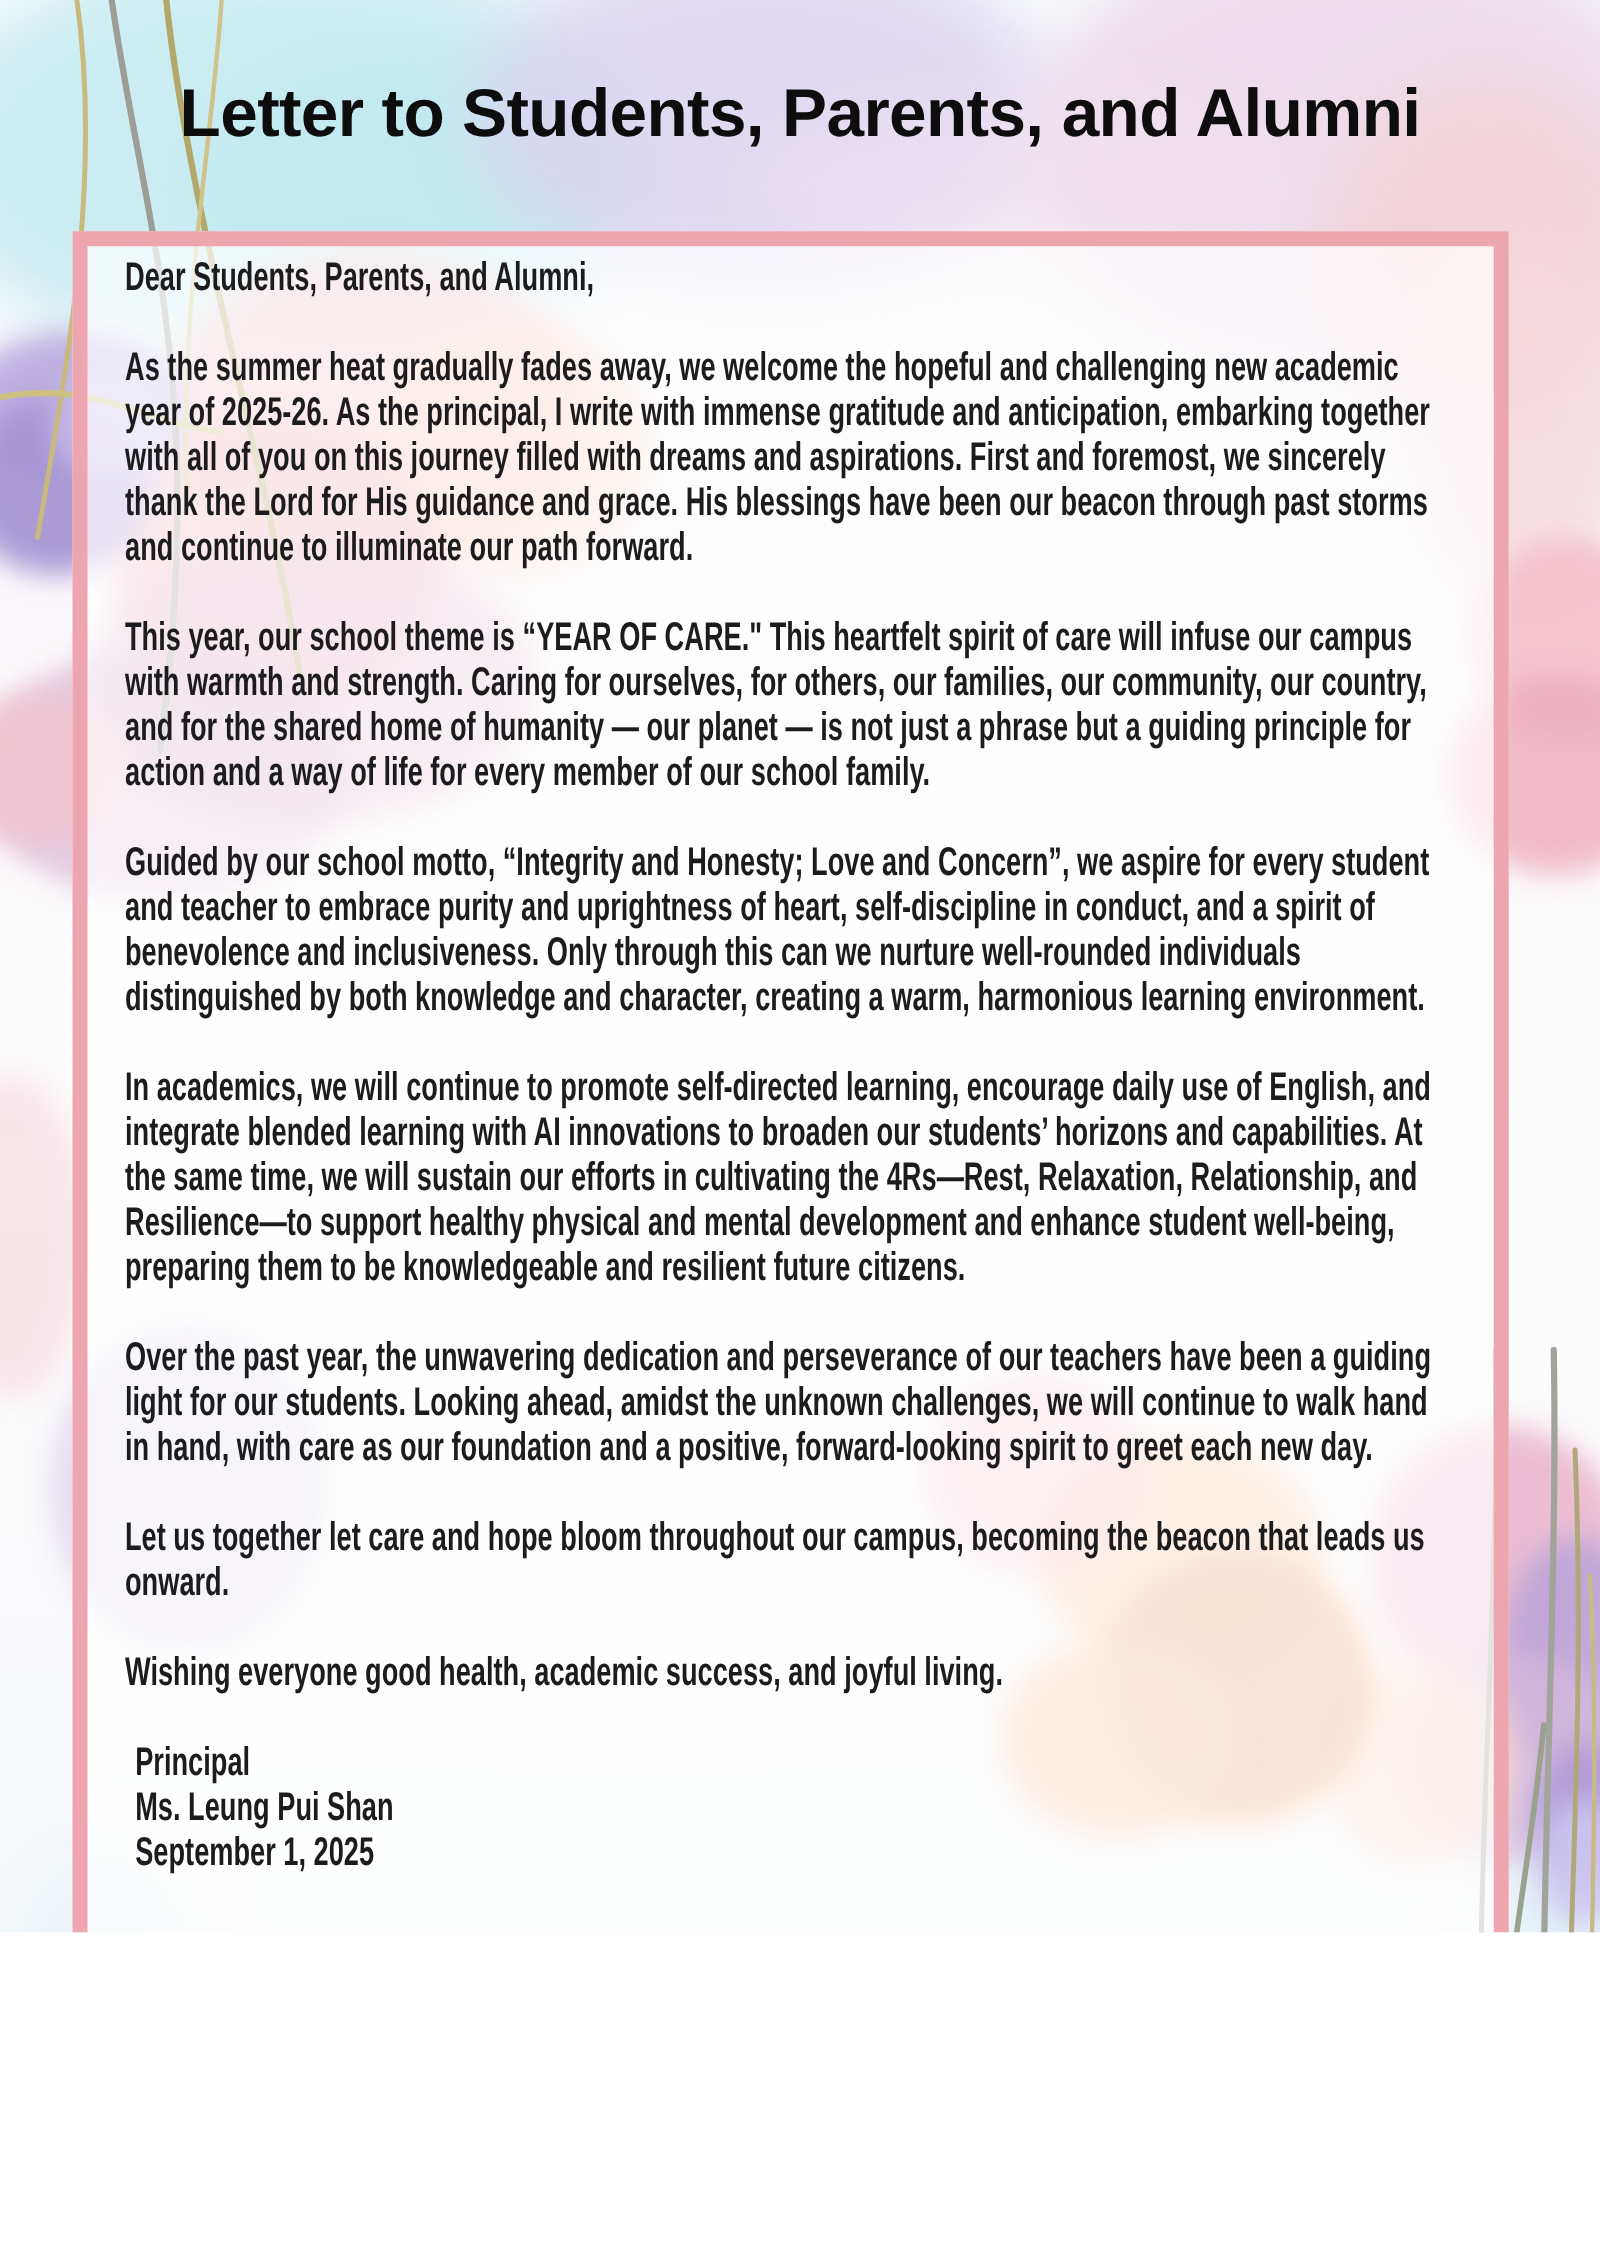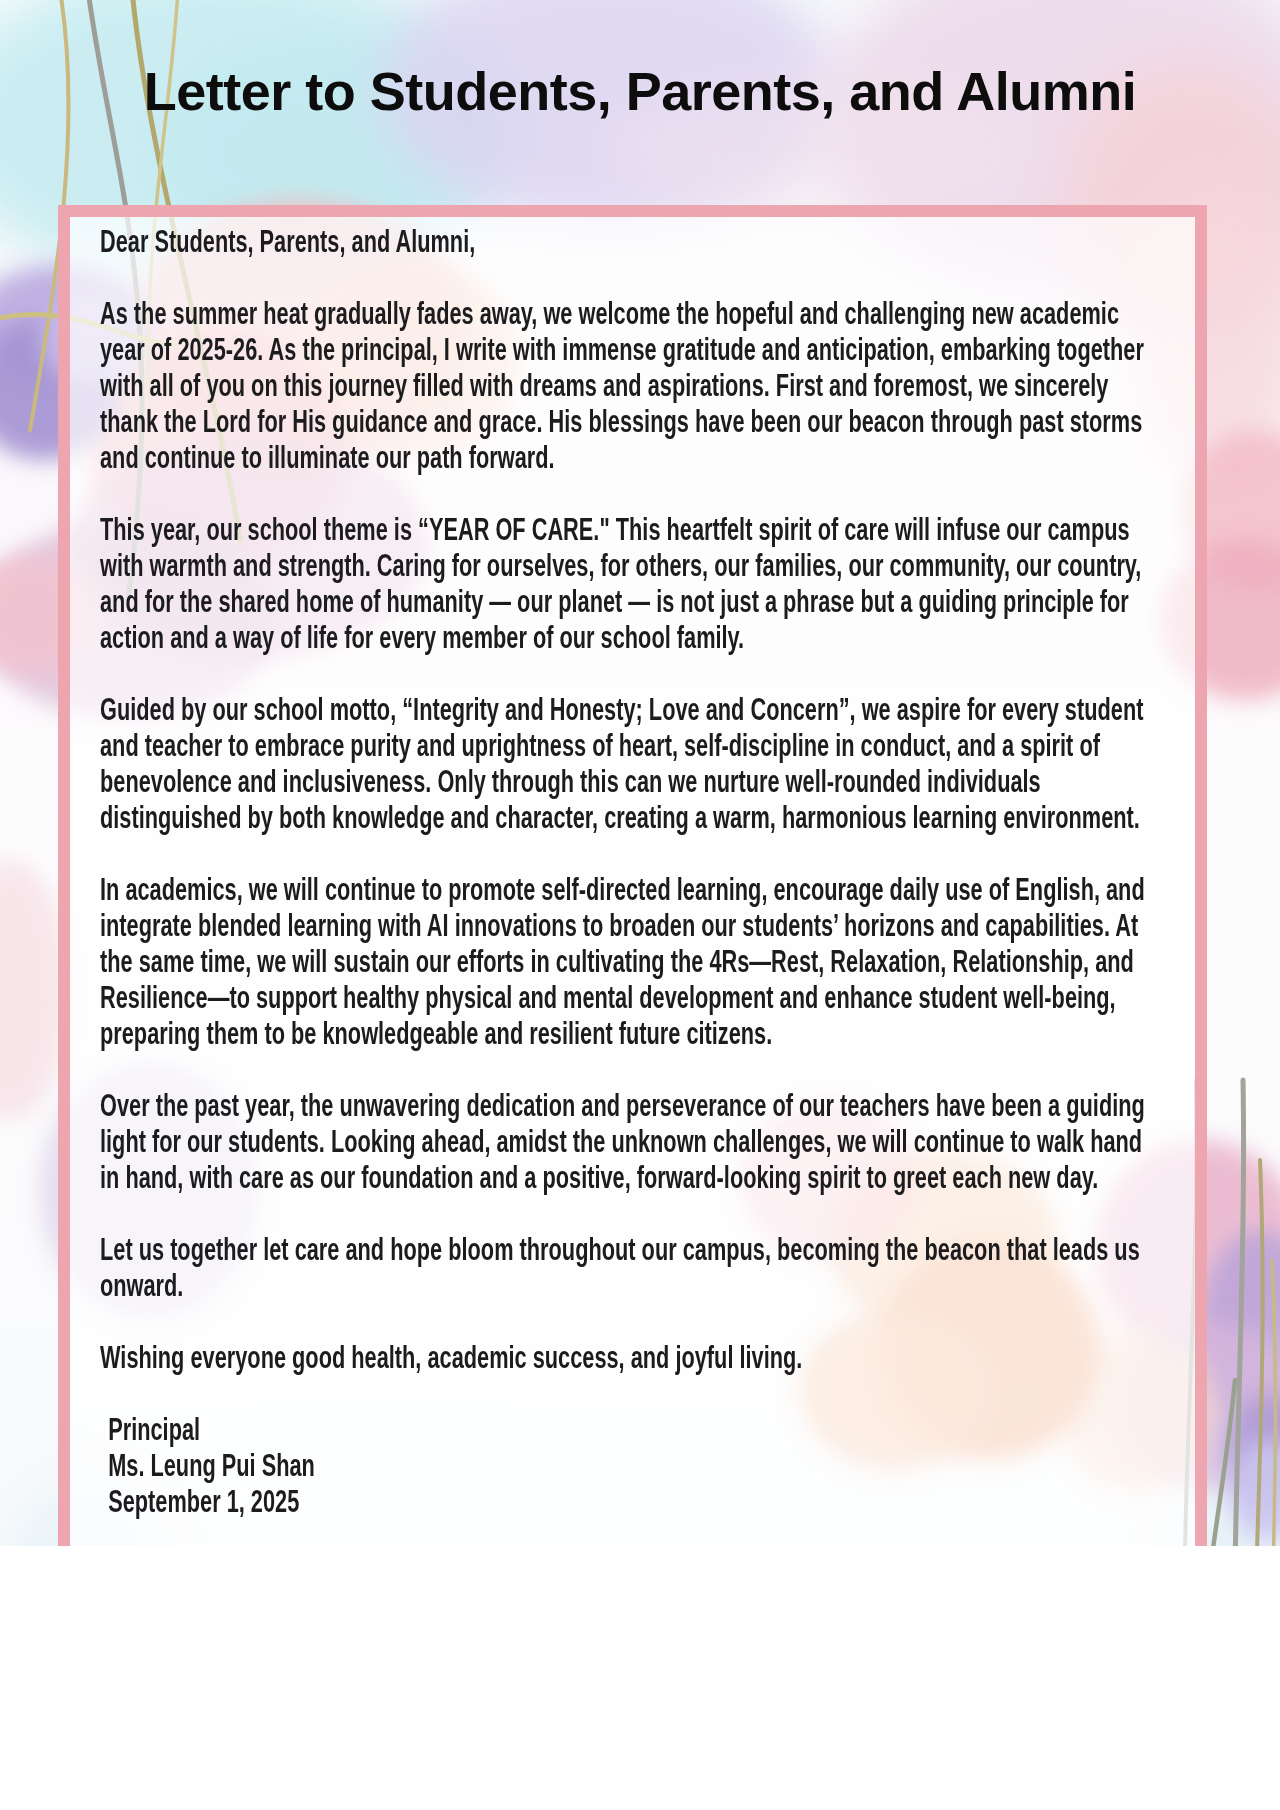--- a/index.html
+++ b/index.html
@@ -13,21 +13,21 @@
   
   .stems{position:absolute;left:0;top:0;pointer-events:none;}
   .stems-bg{z-index:1;}
   .stems-fg{z-index:4;}
   
   .title{position:absolute;z-index:3;top:62px;left:0;right:0;margin:0;text-align:center;
          font-size:54px;line-height:1.1;font-weight:700;color:#0d0d0d;letter-spacing:-.5px;}
   
   .letter-card{position:absolute;z-index:3;left:58px;top:185px;width:1149px;height:1552px;
                box-sizing:border-box;border:12px solid #eda6af;background:rgba(255,255,255,.70);
-               padding:6px 0 0 30px;overflow:hidden;margin-top:20px;}
+               padding:6px 0 0 30px;overflow:hidden;}
   .letter-text{width:1566px;transform:scaleX(0.68);transform-origin:0 0;
                font-size:32px;line-height:36px;font-weight:700;color:#1c1c1e;}
   .letter-text p{margin:0 0 36px 0;}
   .signature p{margin:0 0 0 12px;}
   .bglayer{position:absolute;inset:0;z-index:0;}
 </style>
 </head>
 <body>
 
 <div class="page">

